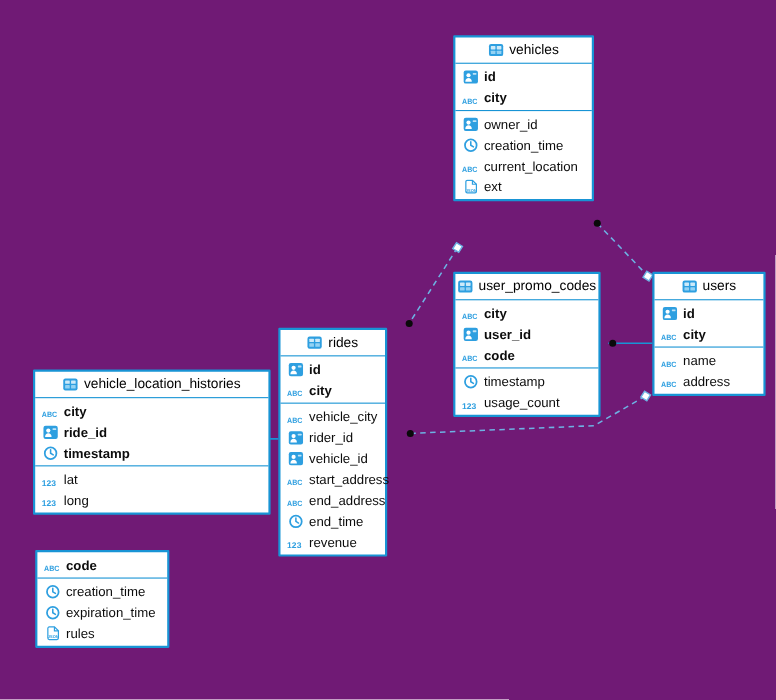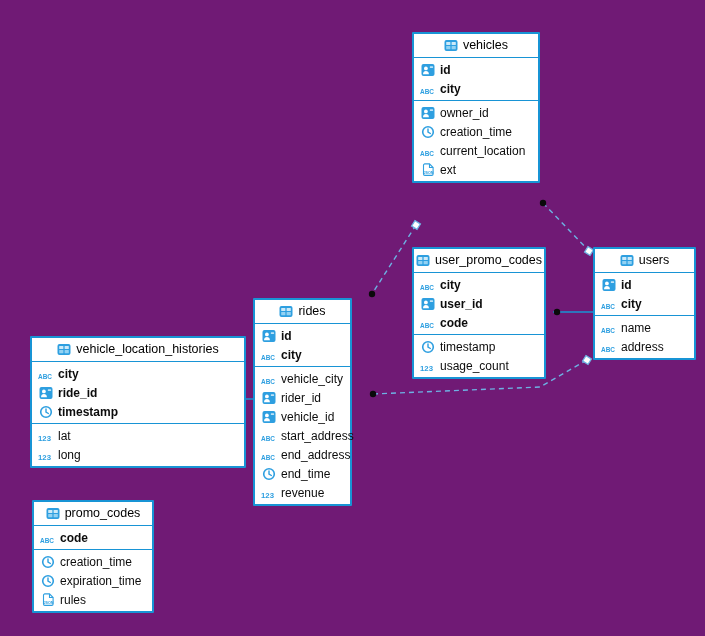--- a/index.html
+++ b/index.html
@@ -406,32 +406,20 @@
     <span class="col-icon">
             <svg width="15" height="10" viewBox="0 0 15 10">
               <text x="0" y="8.4" font-size="7.5" font-weight="bold" fill="#2e9fe0" font-family="Liberation Sans, sans-serif" textLength="13" lengthAdjust="spacingAndGlyphs">123</text>
             </svg>
           </span>
     <span class="col-label">long</span>
   </div>
       </div>
   </div>
     <div class="table-node" style="left: 32px; top: 500px; width: 122px;">
-    <div class="table-header">
-      <span class="tbl-icon">
-          <svg width="14" height="13" viewBox="0 0 14 13">
-            <rect x="0.5" y="1" width="13" height="11" rx="2" fill="#2e9fe0"></rect>
-            <rect x="2.2" y="2.9" width="4.2" height="3" rx="0.5" fill="#cdeaf9"></rect>
-            <rect x="7.6" y="2.9" width="4.2" height="3" rx="0.5" fill="#cdeaf9"></rect>
-            <rect x="2.2" y="7.1" width="4.2" height="3.1" rx="0.5" fill="#93d2f3"></rect>
-            <rect x="7.6" y="7.1" width="4.2" height="3.1" rx="0.5" fill="#93d2f3"></rect>
-          </svg>
-        </span>
-      <span class="tbl-name">promo_codes</span>
-    </div>
     <div class="section pk-section">
         <div class="col-row pk">
     <span class="col-icon">
             <svg width="15" height="10" viewBox="0 0 15 10">
               <text x="0" y="8.2" font-size="7" font-weight="bold" fill="#2e9fe0" font-family="Liberation Sans, sans-serif" textLength="14" lengthAdjust="spacingAndGlyphs">ABC</text>
             </svg>
           </span>
     <span class="col-label">code</span>
   </div>
       </div>

